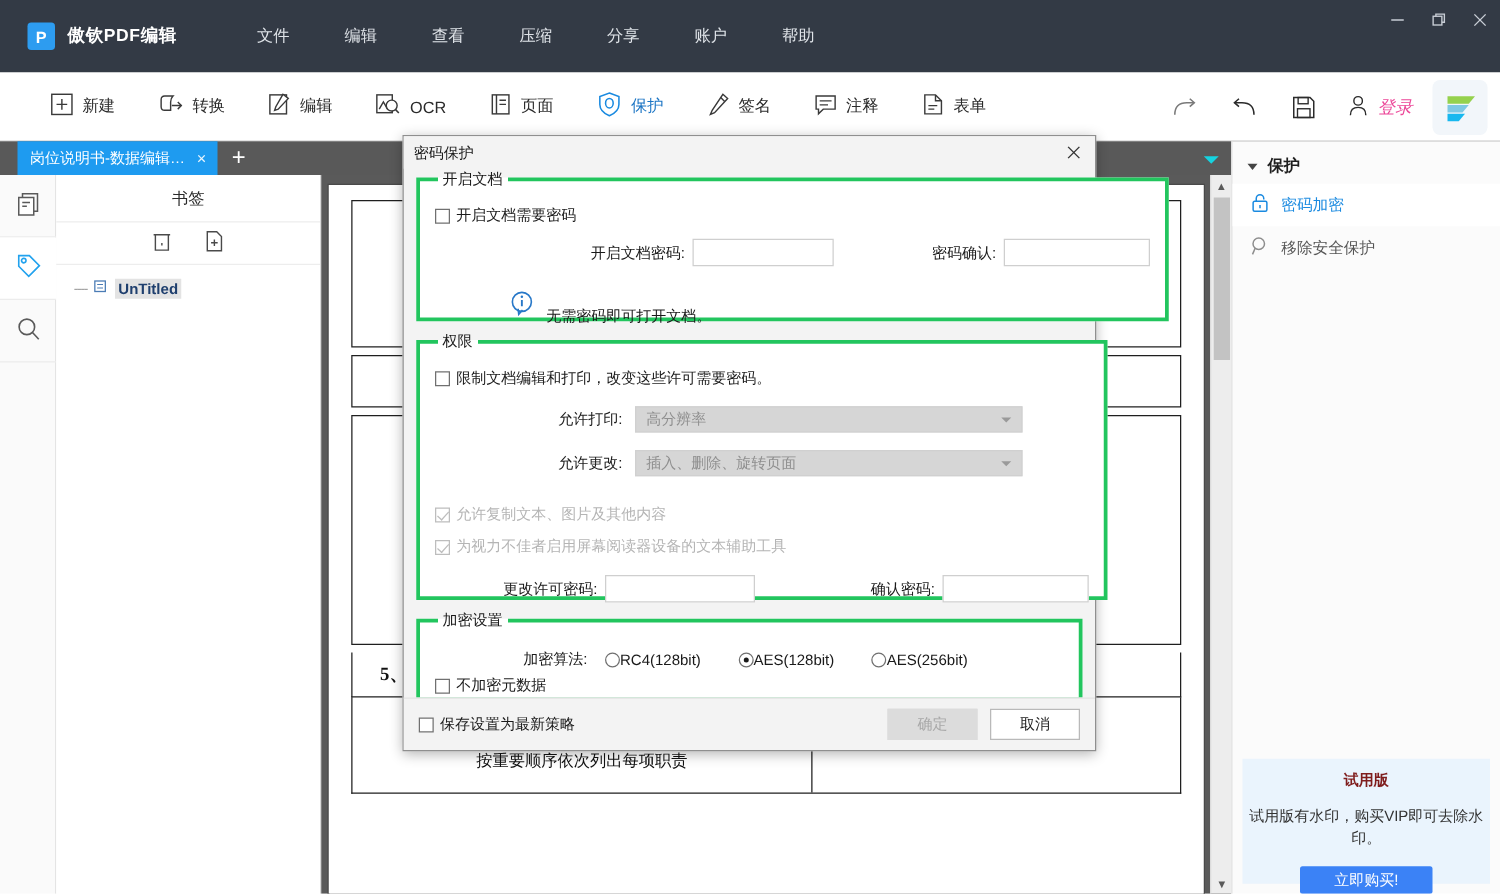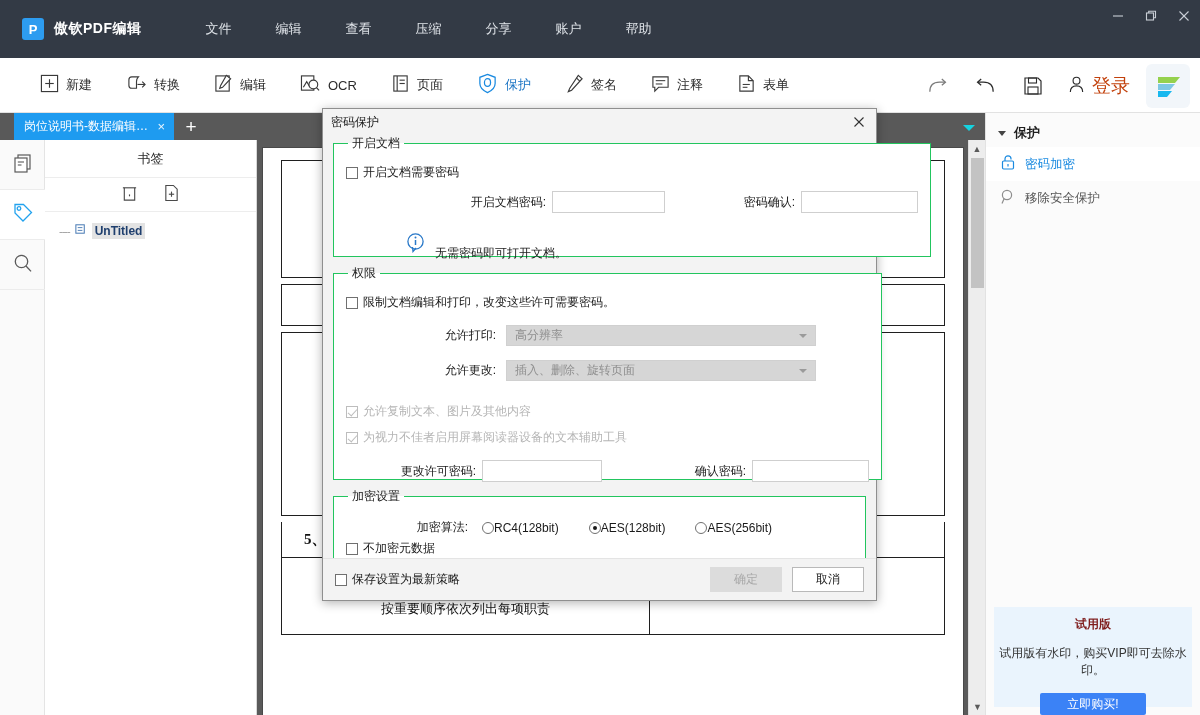--- a/index.html
+++ b/index.html
@@ -54,21 +54,21 @@
   .tb-item.active .lbl { color: #1a74c4; }
   .tb-item.active::after {
     content:""; position:absolute; left: 6px; right: 6px; bottom: -16px; height: 3px;
     background: #1a74c4;
   }
   .tb-right { position: absolute; right: 0; top: 0; height: 55px; display: flex; align-items: center; }
   .tb-icon-btn {
     width: 48px; height: 40px; display: flex; align-items: center; justify-content: center;
   }
   .login-btn { display: flex; align-items: center; gap: 6px; padding: 0 10px; }
-  .login-btn .lbl { font-size: 19px; color: #c2410c; }
+  .login-btn .lbl { font-size: 14px; color: #ec4899; font-style: italic; }
   .brand-mark {
     width: 44px; height: 44px; margin: 0 10px 0 6px; border-radius: 6px;
     background: #f2f6fa; display: flex; align-items: center; justify-content: center;
   }
 
   
   .tabstrip {
     position: absolute; left: 0; top: 113px; width: 1200px; height: 27px;
     background: #595959;
     display: flex; align-items: flex-end;
@@ -213,21 +213,21 @@
     height: 26px; display: flex; align-items: center; padding: 0 8px;
     font-size: 12px; color: #1a1a1a; background: #f3f3f3;
   }
   .modal-close {
     position: absolute; right: 4px; top: 2px; width: 26px; height: 22px;
     display: flex; align-items: center; justify-content: center; color: #333;
   }
   .modal-body { padding: 0 10px; }
 
   fieldset.gbox {
-    border: 1px solid #22c55e; background: #ffffff; margin-bottom: 8px;
+    border: 3px solid #22c55e; background: #ffffff; margin-bottom: 8px;
     padding: 6px 12px 10px;
   }
   fieldset.gbox > legend { font-size: 12px; color: #1a1a1a; padding: 0 4px; margin-left: 2px; }
 
   .cb-row { display: flex; align-items: center; gap: 5px; font-size: 12px; color: #1a1a1a; margin: 6px 0; }
   .cb {
     width: 12px; height: 12px; border: 1px solid #707070; background: #fff;
     display: inline-block; position: relative; flex: 0 0 12px;
   }
   .cb.checked-dis { border-color: #bdbdbd; }

